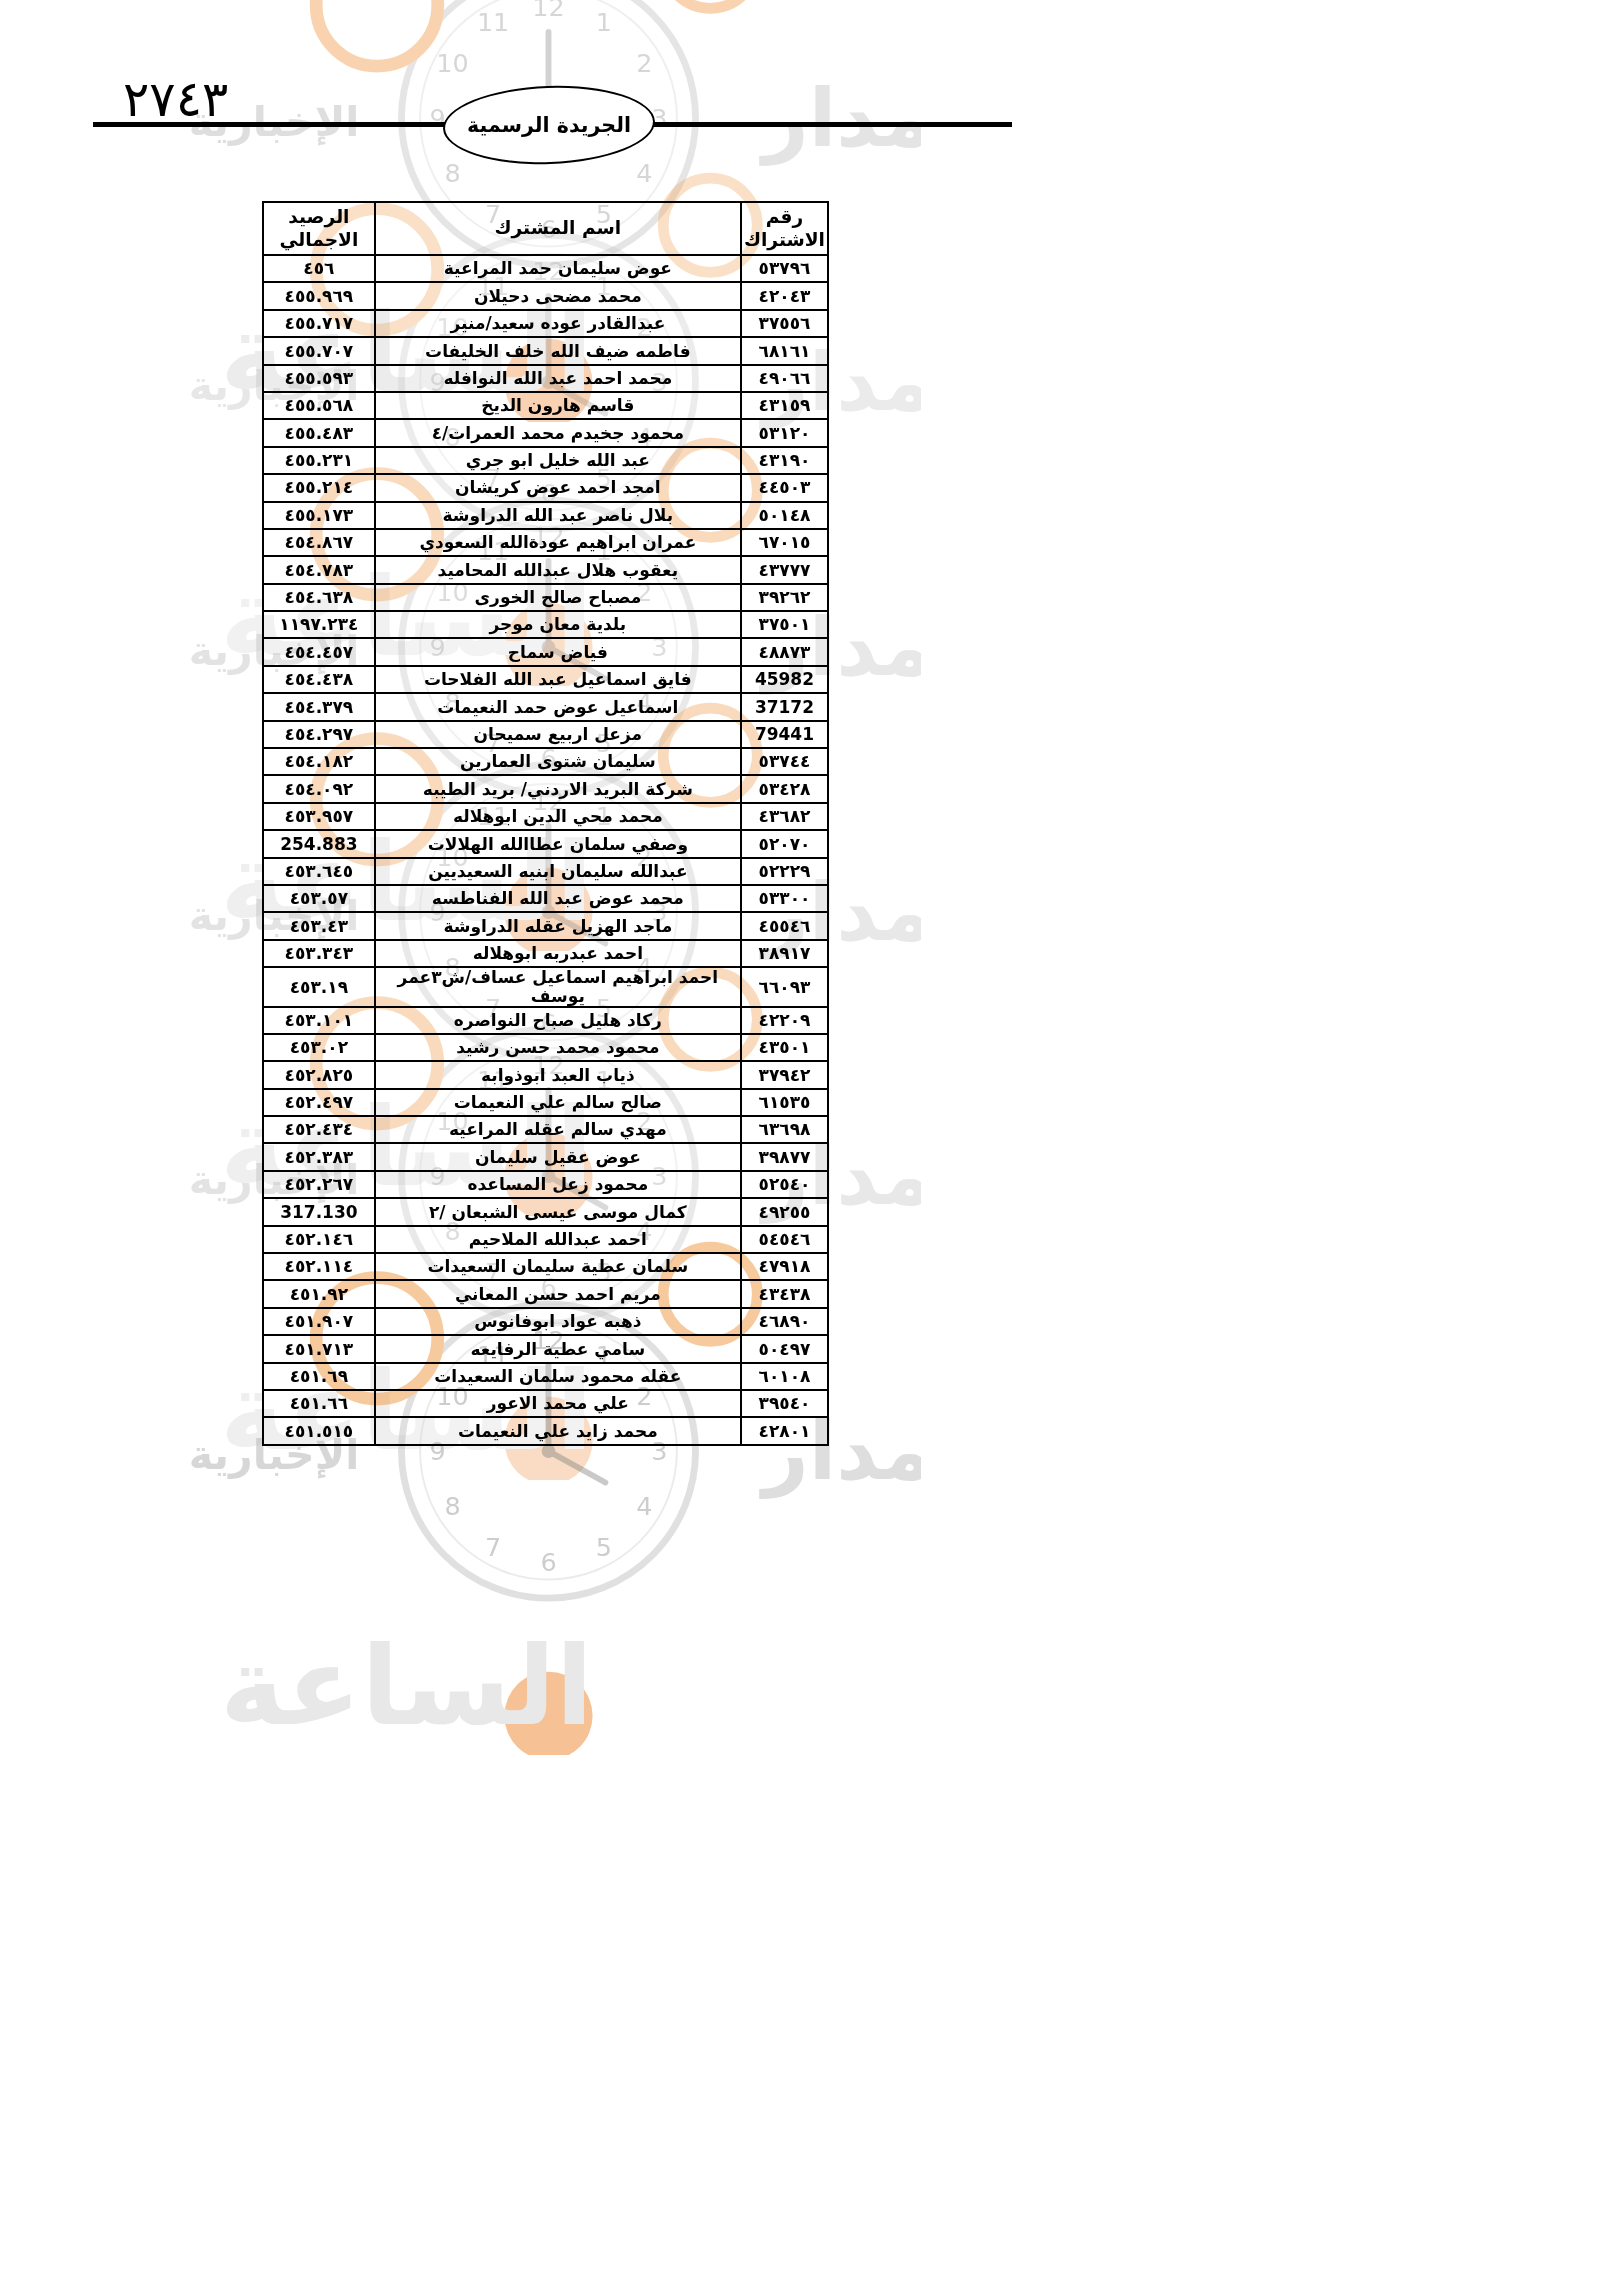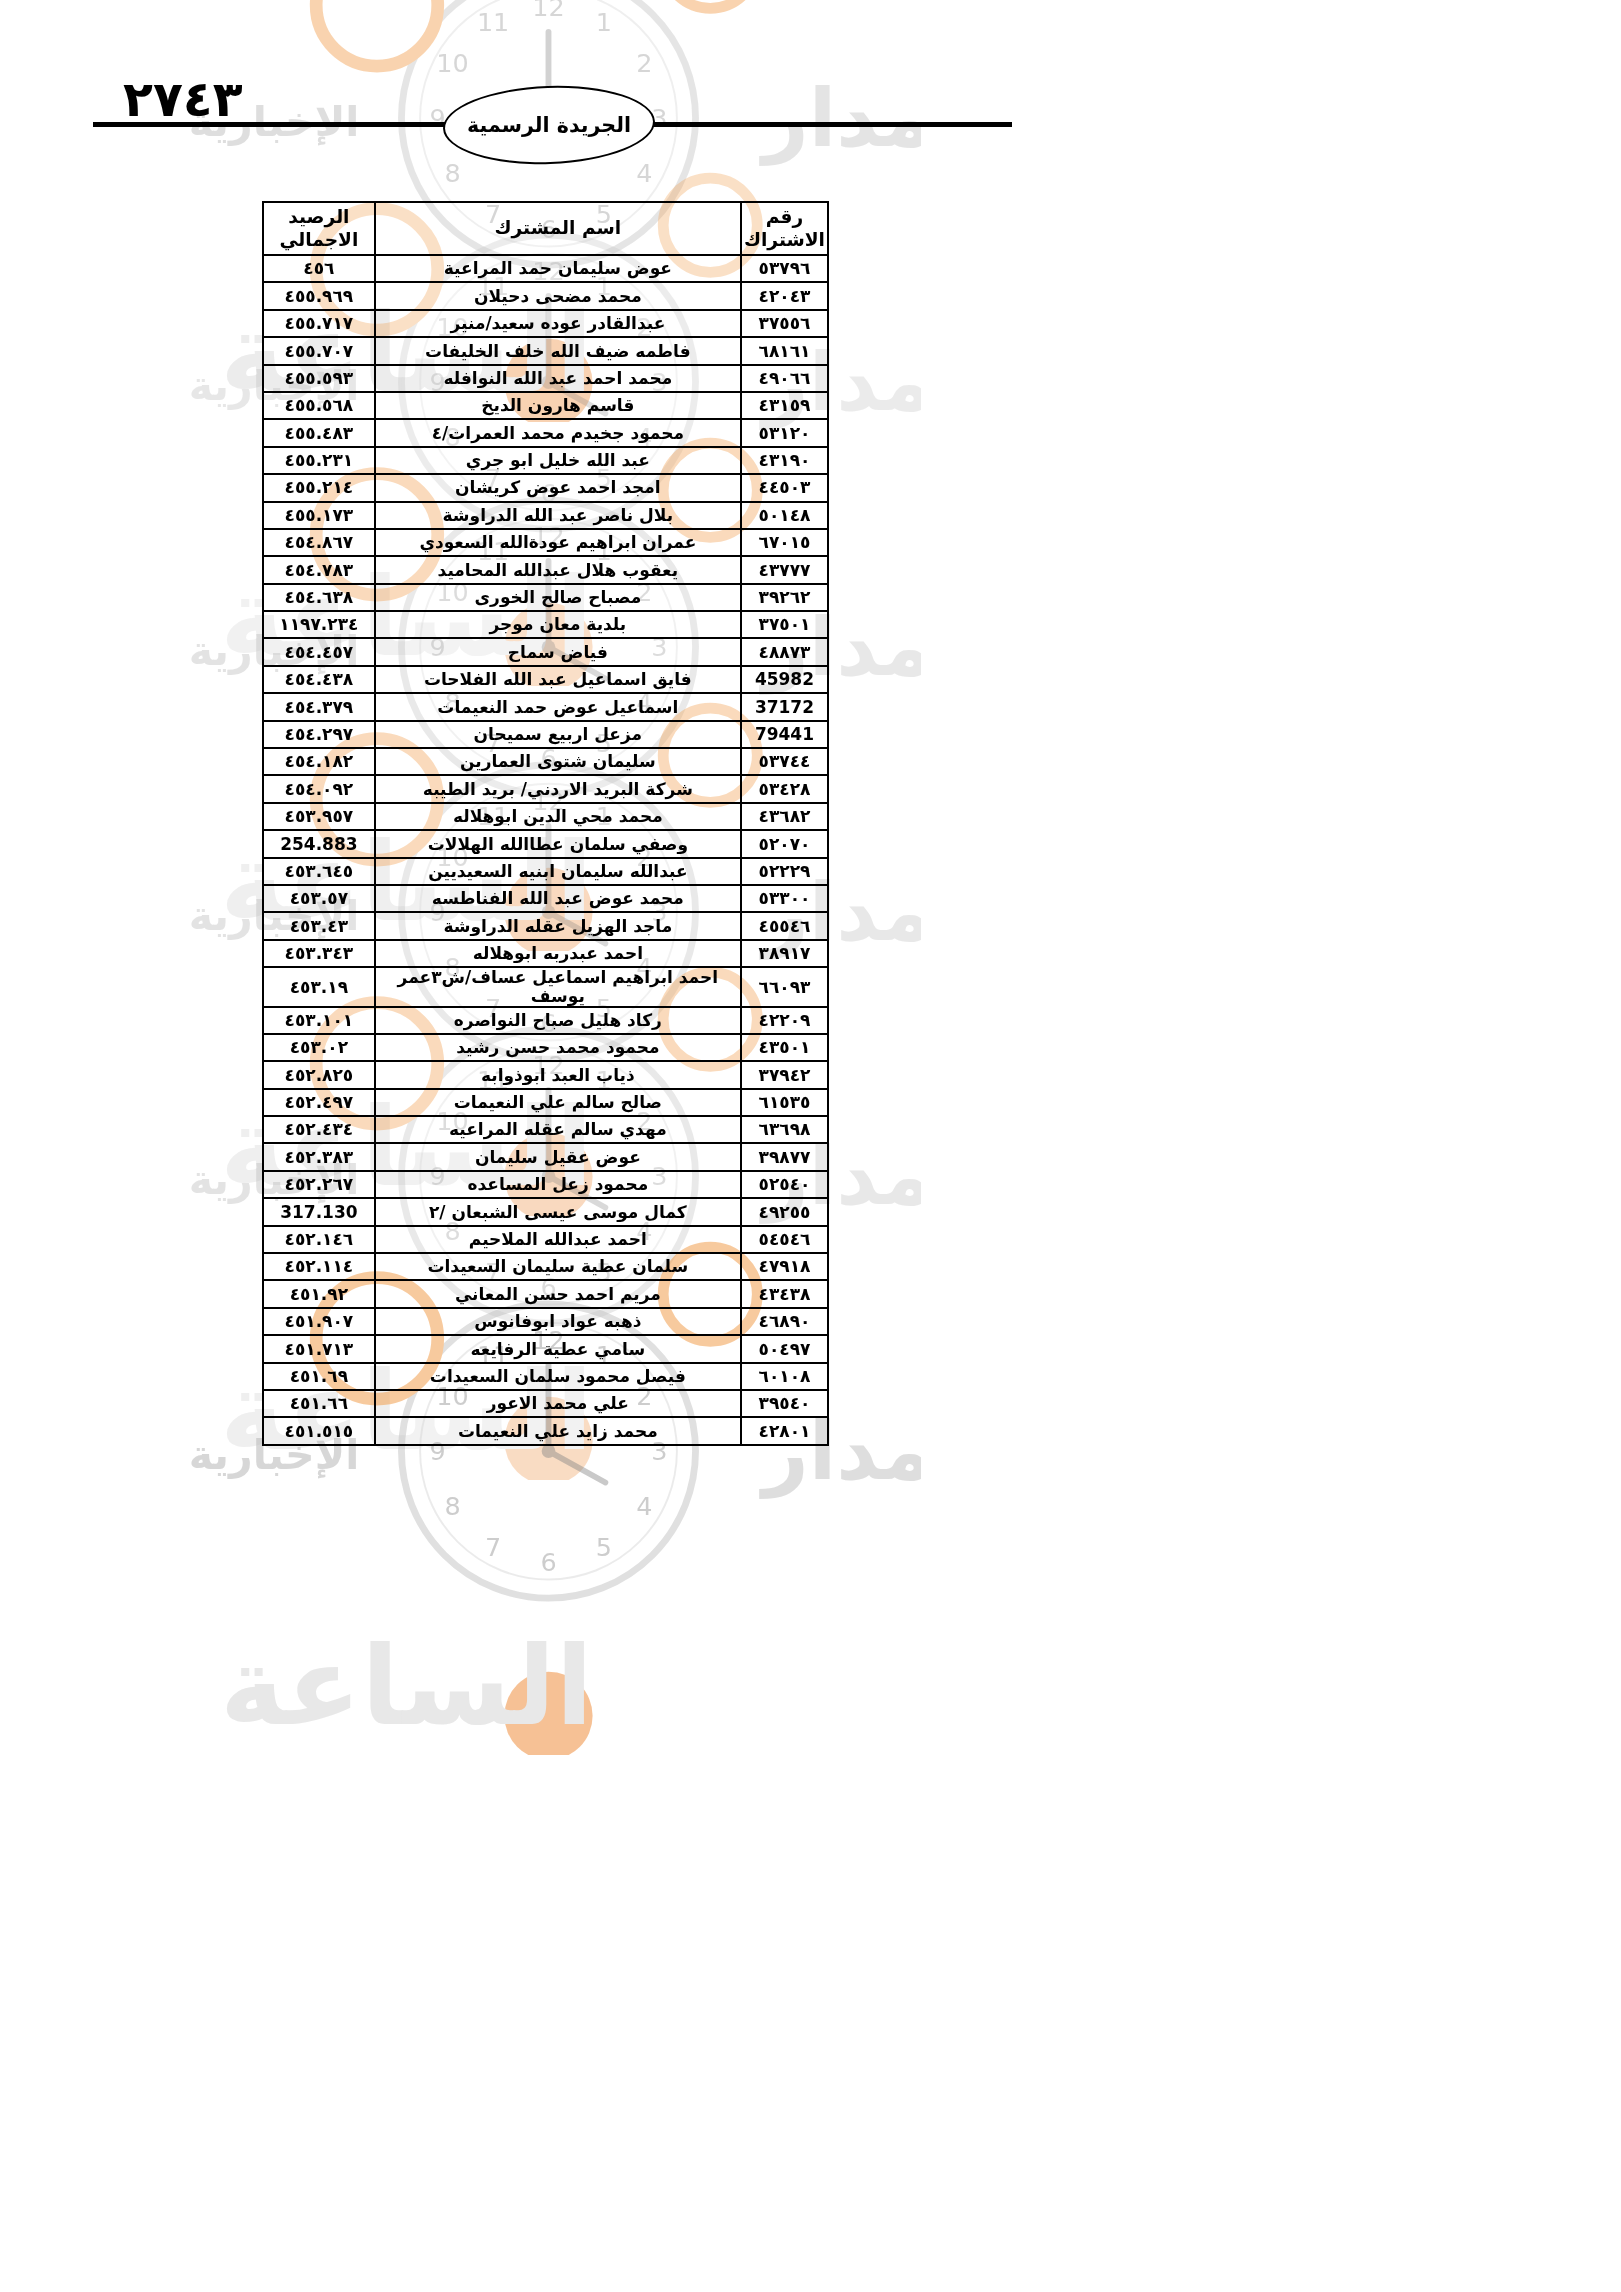--- a/index.html
+++ b/index.html
@@ -3,21 +3,21 @@
 <meta charset="utf-8">
 <style>
   *{box-sizing:border-box;margin:0;padding:0}
   html,body{width:1621px;height:2293px;background:#ffffff;font-family:"DejaVu Sans",sans-serif}
   .page{position:relative;width:1621px;height:2293px;overflow:hidden;background:#fff}
 
   
   .wm{position:absolute;z-index:1;pointer-events:none}
 
   
-  .page-number{position:absolute;left:123px;top:71px;font-size:49px;font-weight:bold;color:#000;z-index:3;letter-spacing:2px}
+  .page-number{position:absolute;left:123px;top:71px;font-size:49px;font-weight:normal;color:#000;z-index:3;letter-spacing:2px}
   .top-rule{position:absolute;left:93px;top:122px;width:919px;height:4.9px;background:#000;z-index:2}
   .banner-oval{position:absolute;left:443px;top:86px;width:212px;height:78px;border:2.9px solid #000;border-radius:50%;
                background:#fff;display:flex;align-items:center;justify-content:center;z-index:4;transform:rotate(-2deg)}
   .banner-oval span{font-size:20.6px;font-weight:bold;color:#000;transform:rotate(2deg);direction:rtl}
 
   
   .gz-table{position:absolute;left:262px;top:201px;width:567px;z-index:2;border-collapse:collapse;direction:rtl}
   .gz-table th,.gz-table td{border:2px solid #000;text-align:center;vertical-align:middle;font-weight:bold;color:#000;background:transparent}
   .gz-table th{font-size:18.6px;height:53px;white-space:pre-line;line-height:1.2;padding:2px}
   .gz-table td{font-size:17px;height:27.4px;padding:0 3.9px;line-height:1.1}
@@ -298,21 +298,21 @@
           <td>ذهبه عواد ابوفانوس</td>
           <td>٤٥١.٩٠٧</td>
         </tr>
         <tr>
           <td>٥٠٤٩٧</td>
           <td>سامي عطية الرفايعه</td>
           <td>٤٥١.٧١٣</td>
         </tr>
         <tr>
           <td>٦٠١٠٨</td>
-          <td>فيصل محمود سلمان السعيدات</td>
+          <td>عقله محمود سلمان السعيدات</td>
           <td>٤٥١.٦٩</td>
         </tr>
         <tr>
           <td>٣٩٥٤٠</td>
           <td>علي محمد الاعور</td>
           <td>٤٥١.٦٦</td>
         </tr>
         <tr>
           <td>٤٢٨٠١</td>
           <td>محمد زايد علي النعيمات</td>

